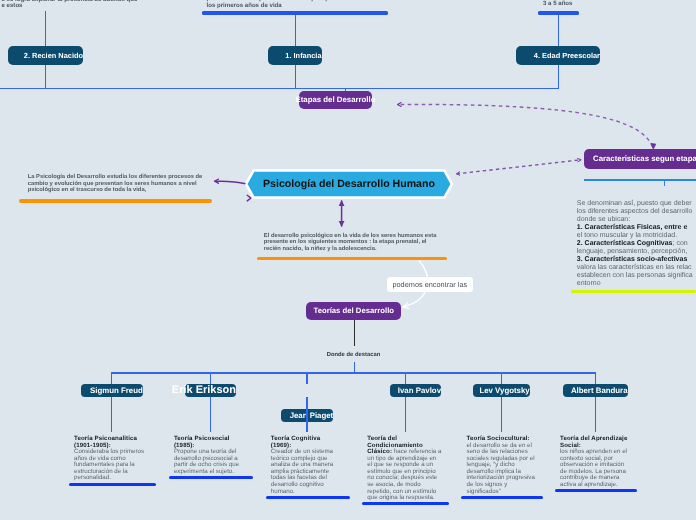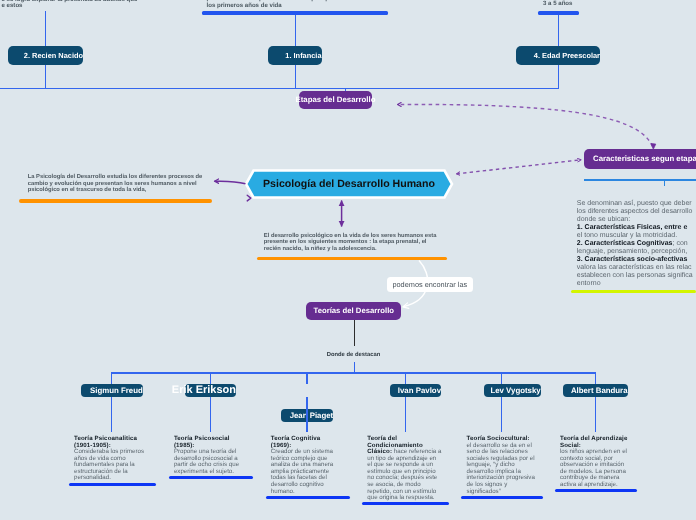--- a/index.html
+++ b/index.html
@@ -170,21 +170,21 @@
       <div><span>un tipo de aprendizaje en</span></div>
       <div><span>el que se responde a un</span></div>
       <div><span>estímulo que en principio</span></div>
       <div><span>no conocía; después este</span></div>
       <div><span>se asocia, de modo</span></div>
       <div><span>repetido, con un estímulo</span></div>
       <div><span>que origina la respuesta.</span></div>
     </div>
 <div class="bar" style="left:361.7px;top:502.3px;width:87px;height:3.2px;background:#0d36f5;border-radius:1.6px;"></div>
 <div class="vline" style="left:500.5px;top:372.3px;height:11.5px;"></div>
-<div class="node green" style="left:472.7px;top:383.5px;width:57px;height:13px;font-size:7.85px;border-radius:4px;margin-left:11px;">
+<div class="node green" style="left:472.7px;top:383.5px;width:57px;height:13px;font-size:7.85px;border-radius:4px;">
       <span>Lev Vygotsky</span>
     </div>
 <div class="vline" style="left:500.5px;top:396.8px;height:35.5px;"></div>
 <div class="lines tnote" style="left:466.6px;top:436.2px;">
       <div><b>Teoría Sociocultural:</b></div>
       <div><span>el desarrollo se da en el</span></div>
       <div><span>seno de las relaciones</span></div>
       <div><span>sociales reguladas por el</span></div>
       <div><span>lenguaje, “y dicho</span></div>
       <div><span>desarrollo implica la</span></div>

